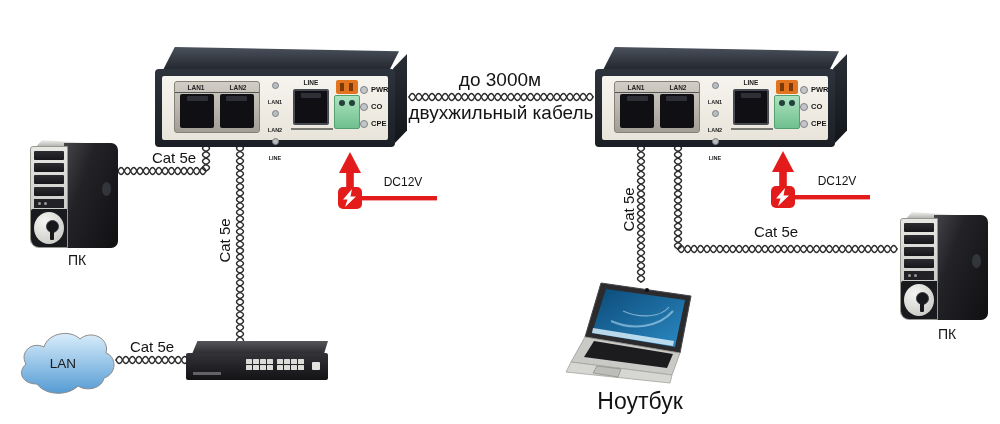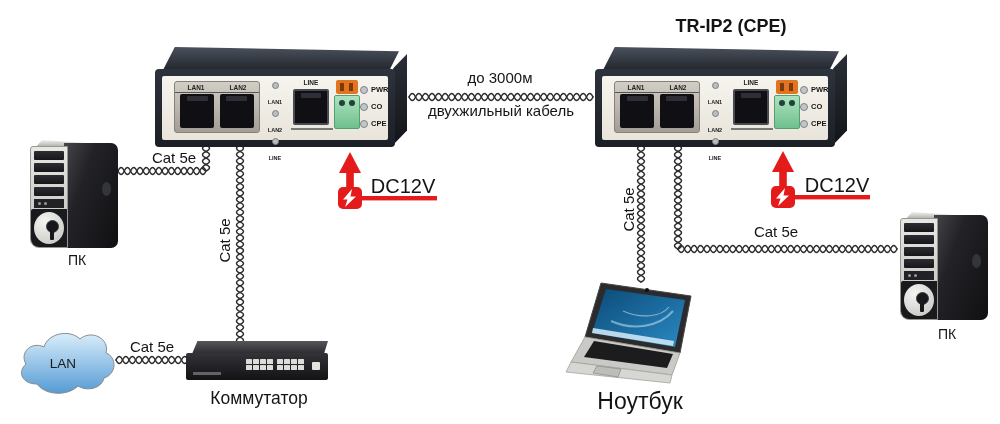--- a/index.html
+++ b/index.html
@@ -79,24 +79,24 @@
   .sw-front{position:absolute;left:0;top:12px;width:142px;height:27px;border-radius:2px;
             background:linear-gradient(#333338,#131316);}
   .sw-ports{position:absolute;right:24px;top:6px;display:flex;gap:4px;}
   .sw-group{display:grid;grid-template-columns:repeat(4,6px);grid-auto-rows:5px;gap:1px;}
   .sw-group i{background:#dcdcd8;border-radius:0.5px;}
   .sw-uplink{position:absolute;right:8px;top:9px;width:8px;height:8px;background:#e2e2de;border-radius:1px;}
   .sw-print{position:absolute;left:7px;bottom:5px;width:28px;height:3px;background:#74747a;opacity:.8;}
 
   
   .pwr-svg{position:absolute;width:110px;height:60px;}
-  .dc-label{font-size:20px;width:70px;}
-
-  
-  .mid-text{font-size:15px;width:220px;}
+  .dc-label{font-size:12px;width:70px;}
+
+  
+  .mid-text{font-size:19px;width:220px;}
 </style>
 </head>
 <body>
 
 <div id="canvas">
 
   <svg id="cables" class="abs" style="left:0;top:0" width="1000" height="424">
       <path d="M206,145 Q213,148.25 206,151.5 Q199,154.75 206,158 Q213,161.25 206,164.5 Q199,167.75 206,171 Q202.85714285714286,178 199.71428571428572,171 Q196.57142857142858,164 193.42857142857144,171 Q190.2857142857143,178 187.14285714285717,171 Q184.00000000000003,164 180.8571428571429,171 Q177.71428571428575,178 174.5714285714286,171 Q171.42857142857147,164 168.28571428571433,171 Q165.1428571428572,178 162.00000000000006,171 Q158.85714285714292,164 155.71428571428578,171 Q152.57142857142864,178 149.4285714285715,171 Q146.28571428571436,164 143.14285714285722,171 Q140.00000000000009,178 136.85714285714295,171 Q133.7142857142858,164 130.57142857142867,171 Q127.42857142857153,178 124.28571428571438,171 Q121.14285714285722,164 118.00000000000009,171" fill="none" stroke="#2e2e2e" stroke-width="1.4" stroke-linecap="round"></path>
       <path d="M206,145 Q199,148.25 206,151.5 Q213,154.75 206,158 Q199,161.25 206,164.5 Q213,167.75 206,171 Q202.85714285714286,164 199.71428571428572,171 Q196.57142857142858,178 193.42857142857144,171 Q190.2857142857143,164 187.14285714285717,171 Q184.00000000000003,178 180.8571428571429,171 Q177.71428571428575,164 174.5714285714286,171 Q171.42857142857147,178 168.28571428571433,171 Q165.1428571428572,164 162.00000000000006,171 Q158.85714285714292,178 155.71428571428578,171 Q152.57142857142864,164 149.4285714285715,171 Q146.28571428571436,178 143.14285714285722,171 Q140.00000000000009,164 136.85714285714295,171 Q133.7142857142858,178 130.57142857142867,171 Q127.42857142857153,164 124.28571428571438,171 Q121.14285714285722,178 118.00000000000009,171" fill="none" stroke="#2e2e2e" stroke-width="1.4" stroke-linecap="round"></path>
       <path d="M240,145 Q247,148.203125 240,151.40625 Q233,154.609375 240,157.8125 Q247,161.015625 240,164.21875 Q233,167.421875 240,170.625 Q247,173.828125 240,177.03125 Q233,180.234375 240,183.4375 Q247,186.640625 240,189.84375 Q233,193.046875 240,196.25 Q247,199.453125 240,202.65625 Q233,205.859375 240,209.0625 Q247,212.265625 240,215.46875 Q233,218.671875 240,221.875 Q247,225.078125 240,228.28125 Q233,231.484375 240,234.6875 Q247,237.890625 240,241.09375 Q233,244.296875 240,247.5 Q247,250.703125 240,253.90625 Q233,257.109375 240,260.3125 Q247,263.515625 240,266.71875 Q233,269.921875 240,273.125 Q247,276.328125 240,279.53125 Q233,282.734375 240,285.9375 Q247,289.140625 240,292.34375 Q233,295.546875 240,298.75 Q247,301.953125 240,305.15625 Q233,308.359375 240,311.5625 Q247,314.765625 240,317.96875 Q233,321.171875 240,324.375 Q247,327.578125 240,330.78125 Q233,333.984375 240,337.1875 Q247,340.390625 240,343.59375 Q233,346.796875 240,350" fill="none" stroke="#2e2e2e" stroke-width="1.4" stroke-linecap="round"></path>
@@ -104,21 +104,20 @@
       <path d="M116,360 Q119.27272727272728,367 122.54545454545455,360 Q125.81818181818181,353 129.0909090909091,360 Q132.36363636363637,367 135.63636363636363,360 Q138.90909090909088,353 142.18181818181816,360 Q145.45454545454544,367 148.7272727272727,360 Q151.99999999999994,353 155.27272727272722,360 Q158.5454545454545,367 161.81818181818176,360 Q165.090909090909,353 168.3636363636363,360 Q171.63636363636357,367 174.90909090909082,360 Q178.18181818181807,353 181.45454545454535,360 Q184.72727272727263,367 187.9999999999999,360" fill="none" stroke="#2e2e2e" stroke-width="1.4" stroke-linecap="round"></path>
       <path d="M116,360 Q119.27272727272728,353 122.54545454545455,360 Q125.81818181818181,367 129.0909090909091,360 Q132.36363636363637,353 135.63636363636363,360 Q138.90909090909088,367 142.18181818181816,360 Q145.45454545454544,353 148.7272727272727,360 Q151.99999999999994,367 155.27272727272722,360 Q158.5454545454545,353 161.81818181818176,360 Q165.090909090909,367 168.3636363636363,360 Q171.63636363636357,353 174.90909090909082,360 Q178.18181818181807,367 181.45454545454535,360 Q184.72727272727263,353 187.9999999999999,360" fill="none" stroke="#2e2e2e" stroke-width="1.4" stroke-linecap="round"></path>
       <path d="M409,97 Q412.2857142857143,104 415.57142857142856,97 Q418.85714285714283,90 422.1428571428571,97 Q425.4285714285714,104 428.71428571428567,97 Q431.99999999999994,90 435.2857142857142,97 Q438.5714285714285,104 441.8571428571428,97 Q445.14285714285705,90 448.42857142857133,97 Q451.7142857142856,104 454.9999999999999,97 Q458.28571428571416,90 461.57142857142844,97 Q464.8571428571427,104 468.142857142857,97 Q471.4285714285713,90 474.71428571428555,97 Q477.99999999999983,104 481.2857142857141,97 Q484.5714285714284,90 487.85714285714266,97 Q491.14285714285694,104 494.4285714285712,97 Q497.7142857142855,90 500.9999999999998,97 Q504.28571428571405,104 507.5714285714283,97 Q510.8571428571426,90 514.1428571428569,97 Q517.4285714285711,104 520.7142857142854,97 Q523.9999999999998,90 527.285714285714,97 Q530.5714285714282,104 533.8571428571425,97 Q537.1428571428569,90 540.4285714285711,97 Q543.7142857142853,104 546.9999999999997,97 Q550.285714285714,90 553.5714285714282,97 Q556.8571428571424,104 560.1428571428568,97 Q563.4285714285711,90 566.7142857142853,97 Q569.9999999999995,104 573.2857142857139,97 Q576.5714285714282,90 579.8571428571424,97 Q583.1428571428567,104 586.428571428571,97 Q589.7142857142853,90 592.9999999999995,97" fill="none" stroke="#2e2e2e" stroke-width="1.4" stroke-linecap="round"></path>
       <path d="M409,97 Q412.2857142857143,90 415.57142857142856,97 Q418.85714285714283,104 422.1428571428571,97 Q425.4285714285714,90 428.71428571428567,97 Q431.99999999999994,104 435.2857142857142,97 Q438.5714285714285,90 441.8571428571428,97 Q445.14285714285705,104 448.42857142857133,97 Q451.7142857142856,90 454.9999999999999,97 Q458.28571428571416,104 461.57142857142844,97 Q464.8571428571427,90 468.142857142857,97 Q471.4285714285713,104 474.71428571428555,97 Q477.99999999999983,90 481.2857142857141,97 Q484.5714285714284,104 487.85714285714266,97 Q491.14285714285694,90 494.4285714285712,97 Q497.7142857142855,104 500.9999999999998,97 Q504.28571428571405,90 507.5714285714283,97 Q510.8571428571426,104 514.1428571428569,97 Q517.4285714285711,90 520.7142857142854,97 Q523.9999999999998,104 527.285714285714,97 Q530.5714285714282,90 533.8571428571425,97 Q537.1428571428569,104 540.4285714285711,97 Q543.7142857142853,90 546.9999999999997,97 Q550.285714285714,104 553.5714285714282,97 Q556.8571428571424,90 560.1428571428568,97 Q563.4285714285711,104 566.7142857142853,97 Q569.9999999999995,90 573.2857142857139,97 Q576.5714285714282,104 579.8571428571424,97 Q583.1428571428567,90 586.428571428571,97 Q589.7142857142853,104 592.9999999999995,97" fill="none" stroke="#2e2e2e" stroke-width="1.4" stroke-linecap="round"></path>
       <path d="M641,145 Q648,148.26190476190476 641,151.52380952380952 Q634,154.78571428571428 641,158.04761904761904 Q648,161.3095238095238 641,164.57142857142856 Q634,167.83333333333331 641,171.09523809523807 Q648,174.35714285714283 641,177.6190476190476 Q634,180.88095238095235 641,184.1428571428571 Q648,187.40476190476187 641,190.66666666666663 Q634,193.9285714285714 641,197.19047619047615 Q648,200.4523809523809 641,203.71428571428567 Q634,206.97619047619042 641,210.23809523809518 Q648,213.49999999999994 641,216.7619047619047 Q634,220.02380952380946 641,223.28571428571422 Q648,226.54761904761898 641,229.80952380952374 Q634,233.0714285714285 641,236.33333333333326 Q648,239.59523809523802 641,242.85714285714278 Q634,246.11904761904754 641,249.3809523809523 Q648,252.64285714285705 641,255.9047619047618 Q634,259.1666666666666 641,262.42857142857133 Q648,265.6904761904761 641,268.95238095238085 Q634,272.2142857142856 641,275.47619047619037 Q648,278.7380952380951 641,281.9999999999999" fill="none" stroke="#2e2e2e" stroke-width="1.4" stroke-linecap="round"></path>
       <path d="M641,145 Q634,148.26190476190476 641,151.52380952380952 Q648,154.78571428571428 641,158.04761904761904 Q634,161.3095238095238 641,164.57142857142856 Q648,167.83333333333331 641,171.09523809523807 Q634,174.35714285714283 641,177.6190476190476 Q648,180.88095238095235 641,184.1428571428571 Q634,187.40476190476187 641,190.66666666666663 Q648,193.9285714285714 641,197.19047619047615 Q634,200.4523809523809 641,203.71428571428567 Q648,206.97619047619042 641,210.23809523809518 Q634,213.49999999999994 641,216.7619047619047 Q648,220.02380952380946 641,223.28571428571422 Q634,226.54761904761898 641,229.80952380952374 Q648,233.0714285714285 641,236.33333333333326 Q634,239.59523809523802 641,242.85714285714278 Q648,246.11904761904754 641,249.3809523809523 Q634,252.64285714285705 641,255.9047619047618 Q648,259.1666666666666 641,262.42857142857133 Q634,265.6904761904761 641,268.95238095238085 Q648,272.2142857142856 641,275.47619047619037 Q634,278.7380952380951 641,281.9999999999999" fill="none" stroke="#2e2e2e" stroke-width="1.4" stroke-linecap="round"></path>
       <path d="M678,145 Q685,148.25 678,151.5 Q671,154.75 678,158 Q685,161.25 678,164.5 Q671,167.75 678,171 Q685,174.25 678,177.5 Q671,180.75 678,184 Q685,187.25 678,190.5 Q671,193.75 678,197 Q685,200.25 678,203.5 Q671,206.75 678,210 Q685,213.25 678,216.5 Q671,219.75 678,223 Q685,226.25 678,229.5 Q671,232.75 678,236 Q685,239.25 678,242.5 Q671,245.75 678,249 Q681.2205882352941,256 684.4411764705883,249 Q687.6617647058824,242 690.8823529411766,249 Q694.1029411764707,256 697.3235294117649,249 Q700.544117647059,242 703.7647058823532,249 Q706.9852941176473,256 710.2058823529414,249 Q713.4264705882356,242 716.6470588235297,249 Q719.8676470588239,256 723.088235294118,249 Q726.3088235294122,242 729.5294117647063,249 Q732.7500000000005,256 735.9705882352946,249 Q739.1911764705887,242 742.4117647058829,249 Q745.632352941177,256 748.8529411764712,249 Q752.0735294117653,242 755.2941176470595,249 Q758.5147058823536,256 761.7352941176478,249 Q764.9558823529419,242 768.176470588236,249 Q771.3970588235302,256 774.6176470588243,249 Q777.8382352941185,242 781.0588235294126,249 Q784.2794117647068,256 787.5000000000009,249 Q790.720588235295,242 793.9411764705892,249 Q797.1617647058833,256 800.3823529411775,249 Q803.6029411764716,242 806.8235294117658,249 Q810.0441176470599,256 813.2647058823541,249 Q816.4852941176482,242 819.7058823529424,249 Q822.9264705882365,256 826.1470588235306,249 Q829.3676470588248,242 832.5882352941189,249 Q835.8088235294131,256 839.0294117647072,249 Q842.2500000000014,242 845.4705882352955,249 Q848.6911764705897,256 851.9117647058838,249 Q855.1323529411779,242 858.3529411764721,249 Q861.5735294117662,256 864.7941176470604,249 Q868.0147058823545,242 871.2352941176487,249 Q874.4558823529428,256 877.676470588237,249 Q880.8970588235311,242 884.1176470588252,249 Q887.3382352941194,256 890.5588235294135,249 Q893.7794117647077,242 897.0000000000018,249" fill="none" stroke="#2e2e2e" stroke-width="1.4" stroke-linecap="round"></path>
       <path d="M678,145 Q671,148.25 678,151.5 Q685,154.75 678,158 Q671,161.25 678,164.5 Q685,167.75 678,171 Q671,174.25 678,177.5 Q685,180.75 678,184 Q671,187.25 678,190.5 Q685,193.75 678,197 Q671,200.25 678,203.5 Q685,206.75 678,210 Q671,213.25 678,216.5 Q685,219.75 678,223 Q671,226.25 678,229.5 Q685,232.75 678,236 Q671,239.25 678,242.5 Q685,245.75 678,249 Q681.2205882352941,242 684.4411764705883,249 Q687.6617647058824,256 690.8823529411766,249 Q694.1029411764707,242 697.3235294117649,249 Q700.544117647059,256 703.7647058823532,249 Q706.9852941176473,242 710.2058823529414,249 Q713.4264705882356,256 716.6470588235297,249 Q719.8676470588239,242 723.088235294118,249 Q726.3088235294122,256 729.5294117647063,249 Q732.7500000000005,242 735.9705882352946,249 Q739.1911764705887,256 742.4117647058829,249 Q745.632352941177,242 748.8529411764712,249 Q752.0735294117653,256 755.2941176470595,249 Q758.5147058823536,242 761.7352941176478,249 Q764.9558823529419,256 768.176470588236,249 Q771.3970588235302,242 774.6176470588243,249 Q777.8382352941185,256 781.0588235294126,249 Q784.2794117647068,242 787.5000000000009,249 Q790.720588235295,256 793.9411764705892,249 Q797.1617647058833,242 800.3823529411775,249 Q803.6029411764716,256 806.8235294117658,249 Q810.0441176470599,242 813.2647058823541,249 Q816.4852941176482,256 819.7058823529424,249 Q822.9264705882365,242 826.1470588235306,249 Q829.3676470588248,256 832.5882352941189,249 Q835.8088235294131,242 839.0294117647072,249 Q842.2500000000014,256 845.4705882352955,249 Q848.6911764705897,242 851.9117647058838,249 Q855.1323529411779,256 858.3529411764721,249 Q861.5735294117662,242 864.7941176470604,249 Q868.0147058823545,256 871.2352941176487,249 Q874.4558823529428,242 877.676470588237,249 Q880.8970588235311,256 884.1176470588252,249 Q887.3382352941194,242 890.5588235294135,249 Q893.7794117647077,256 897.0000000000018,249" fill="none" stroke="#2e2e2e" stroke-width="1.4" stroke-linecap="round"></path>
     </svg>
 
-  <div class="lbl title" style="left:606px;top:16px;width:250px">TR-IP2 (CPE)</div>
 
   <div class="dev" style="left:155px;top:45px">
     <div class="dev-top"></div>
     <div class="dev-side"></div>
     <div class="dev-front">
       <div class="dev-panel">
         <div class="bezel">
           <div class="bezel-labels">
             <span>LAN1</span>
             <span>LAN2</span>
@@ -327,21 +326,20 @@
             <i></i>
             <i></i>
             <i></i>
             <i></i>
           </div>
       </div>
       <div class="sw-uplink"></div>
       <div class="sw-print"></div>
     </div>
   </div>
-  <div class="lbl node-label" style="left:184px;top:388px;width:150px;font-size:17.5px">Коммутатор</div>
 
   <svg class="abs" style="left:563px;top:281px" width="140" height="108" viewBox="0 0 140 108">
     <defs>
       <linearGradient id="scr" x1="0" y1="0" x2="1" y2="1">
         <stop offset="0" stop-color="#0b4a77"></stop>
           <stop offset="1" stop-color="#2b8ac4"></stop>
       </linearGradient>
     </defs>
     <polygon points="38,2 128,15 117,72 22,56" fill="#2b2b2e" stroke="#47474c" stroke-width="1"></polygon>
     <polygon points="43,8 122,19 112,66 29,52" fill="url(#scr)"></polygon>

